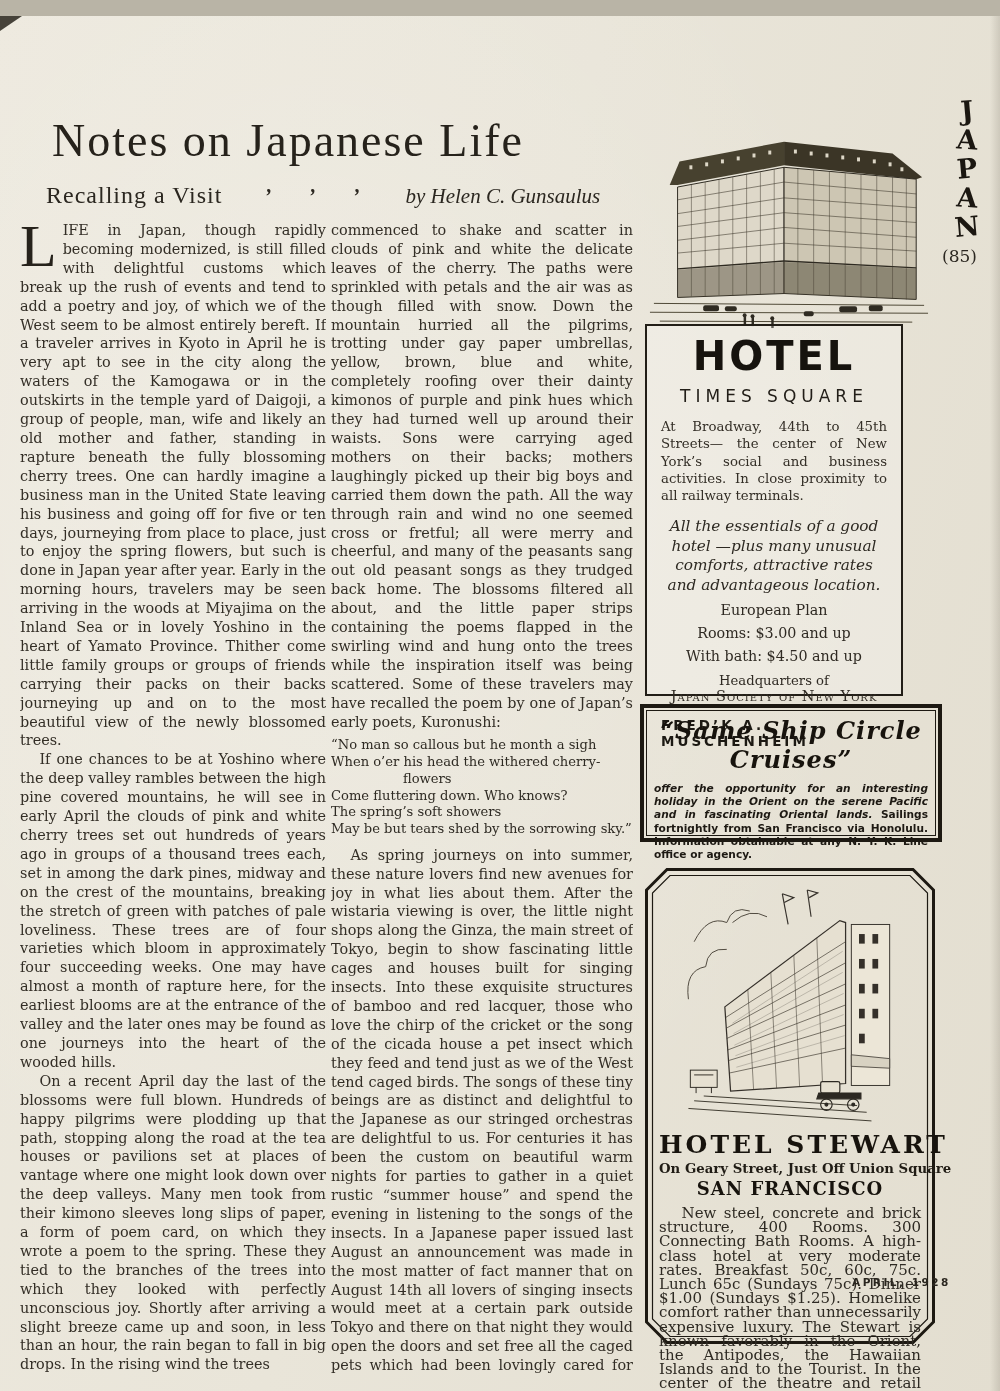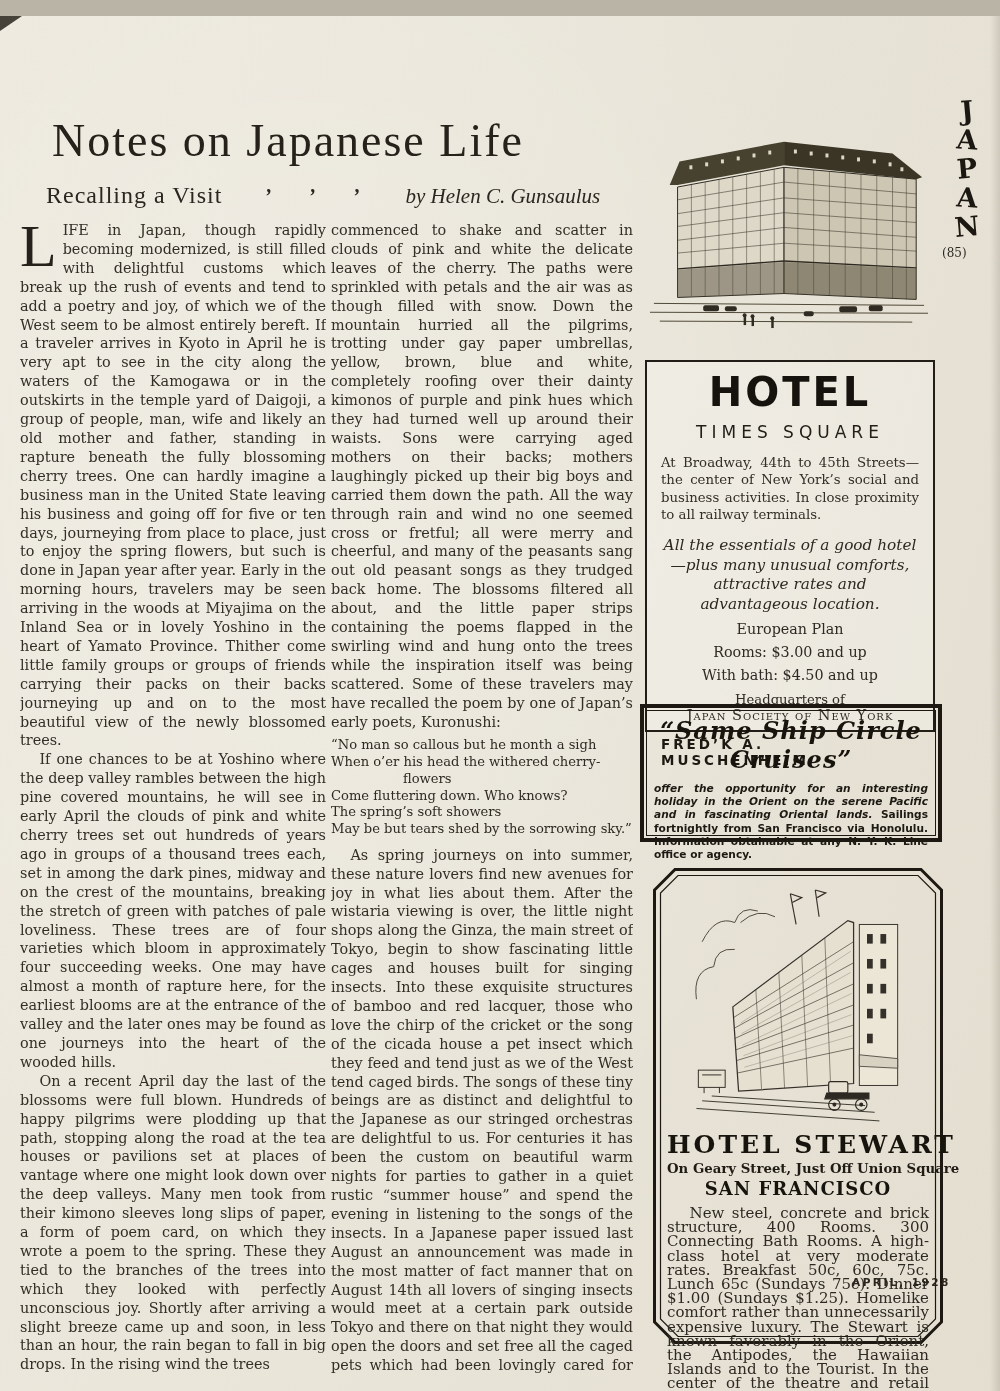--- a/index.html
+++ b/index.html
@@ -40,21 +40,21 @@
   .poem{font-size:13.1px;line-height:16.7px;margin:6px 0 8px 0;text-align:left;color:#2e2a23;}
   .poem .pline{white-space:nowrap;}
   .poem .pline.hang{padding-left:72px;}
 
   
   .rail{position:absolute;left:645px;top:100px;width:290px;height:1260px;}
 
   .astor-illo{position:absolute;left:-4px;top:2px;width:296px;height:212px;}
 
   .ad-box{box-sizing:border-box;background:rgba(255,255,255,0.25);}
-  .astor-box{position:absolute;left:0;top:244px;width:290px;height:372px;
+  .astor-box{position:absolute;left:0;top:208px;width:258px;height:372px;
     border:2px solid #221e17;padding:12px 14px 10px;}
   .astor-name{font-family:"DejaVu Sans",sans-serif;font-weight:bold;font-size:40px;
     line-height:37px;letter-spacing:3px;text-align:center;color:#16130e;}
   .astor-loc{font-family:"DejaVu Sans",sans-serif;font-size:17px;letter-spacing:5px;
     text-align:center;color:#221e18;margin-top:11px;}
   .astor-desc{font-size:13.3px;line-height:17.3px;text-align:justify;margin-top:12px;color:#332e26;}
   .astor-tag{font-style:italic;font-size:15.3px;line-height:19.5px;text-align:center;
     margin-top:13px;color:#2d2922;}
   .astor-line{font-size:14.3px;text-align:center;line-height:16px;margin-top:7px;color:#2f2a23;}
   .astor-hq1{font-size:13.2px;text-align:center;margin-top:9px;color:#2f2a23;}
@@ -65,39 +65,39 @@
   .cruise-box{position:absolute;left:-5px;top:588px;width:296px;height:132px;
     border:3px solid #1d1912;}
   .cruise-inner{box-sizing:border-box;width:100%;height:100%;border:1px solid #1d1912;
     margin:0;padding:6px 10px 4px;outline:1px solid #1d1912;outline-offset:-4px;}
   .cruise-title{font-family:"DejaVu Serif",serif;font-style:italic;font-weight:bold;
     font-size:24px;text-align:center;letter-spacing:1px;color:#17130d;margin-top:2px;}
   .cruise-body{font-family:"DejaVu Sans",sans-serif;font-weight:bold;font-size:10.6px;
     line-height:13.2px;text-align:justify;margin-top:8px;color:#1d1913;}
   .cruise-body .it{font-style:italic;}
 
-  .stewart-box{position:absolute;left:8px;top:752px;width:254px;height:476px;}
+  .stewart-box{position:absolute;left:0;top:752px;width:254px;height:476px;}
   .stewart-content{position:absolute;left:14px;top:10px;width:262px;}
   .stewart-illo{display:block;margin:2px auto 0;width:230px;height:248px;}
   .stewart-name{font-family:"DejaVu Serif",serif;font-weight:bold;font-size:25px;
     letter-spacing:3px;text-align:center;color:#17130d;margin-top:2px;white-space:nowrap;}
   .stewart-addr{font-family:"DejaVu Serif",serif;font-weight:bold;font-size:13.3px;
     text-align:center;color:#201c15;margin-top:2px;white-space:nowrap;}
   .stewart-city{font-family:"DejaVu Serif",serif;font-weight:bold;font-size:18px;
     letter-spacing:1px;text-align:center;color:#17130d;margin-top:2px;}
   .stewart-body{font-size:15px;line-height:14.2px;text-align:justify;
     text-indent:1.5em;margin-top:7px;color:#2e2a23;}
 
   
   .side-label{position:absolute;left:946px;top:80px;width:42px;text-align:center;}
   .side-letter{font-family:"DejaVu Serif",serif;font-weight:bold;font-size:27px;
     line-height:29px;color:#1b1711;}
   .side-letter:nth-child(odd){transform:rotate(-5deg);}
   .side-letter:nth-child(even){transform:rotate(4deg);}
-  .page-num{position:absolute;left:942px;top:230px;font-size:12px;color:#2c2821;}
+  .page-num{position:absolute;left:942px;top:230px;font-size:17px;color:#2c2821;}
   .footer-date{position:absolute;left:852px;top:1260px;font-family:"DejaVu Sans",sans-serif;
     font-weight:bold;font-size:10.5px;letter-spacing:2.5px;color:#2a261f;}
 </style>
 </head>
 <body>
 
 <div class="page">
   <div class="corner-sliver"></div>
   <div class="corner-sliver-b"></div>
   <div class="edge-shadow"></div>

